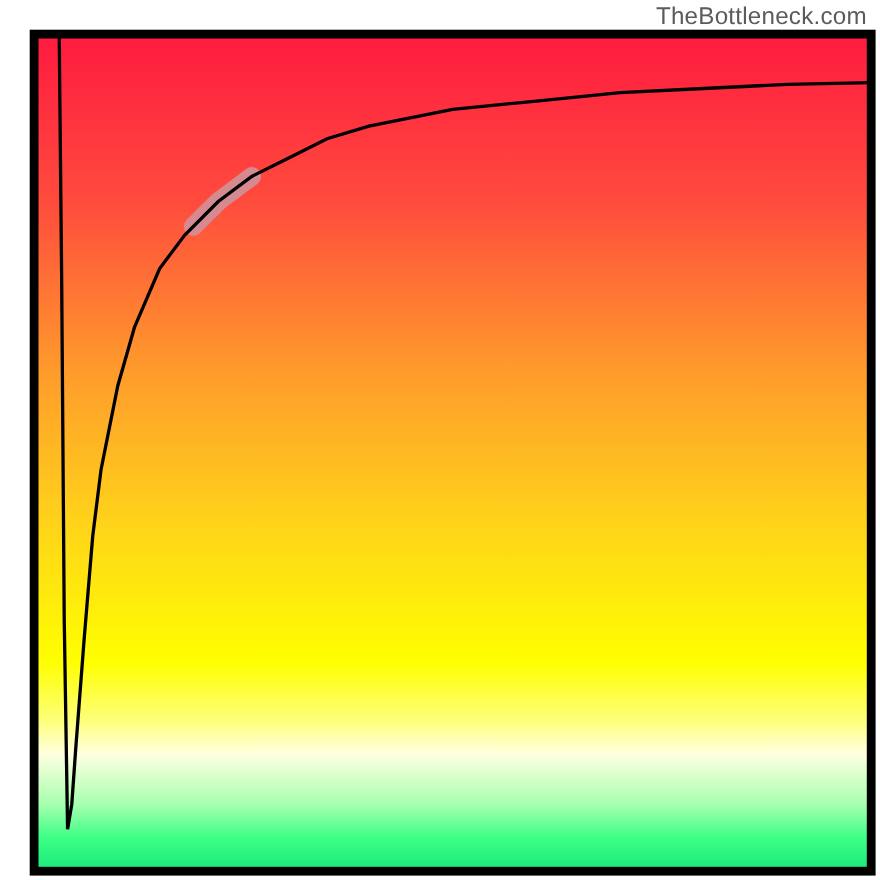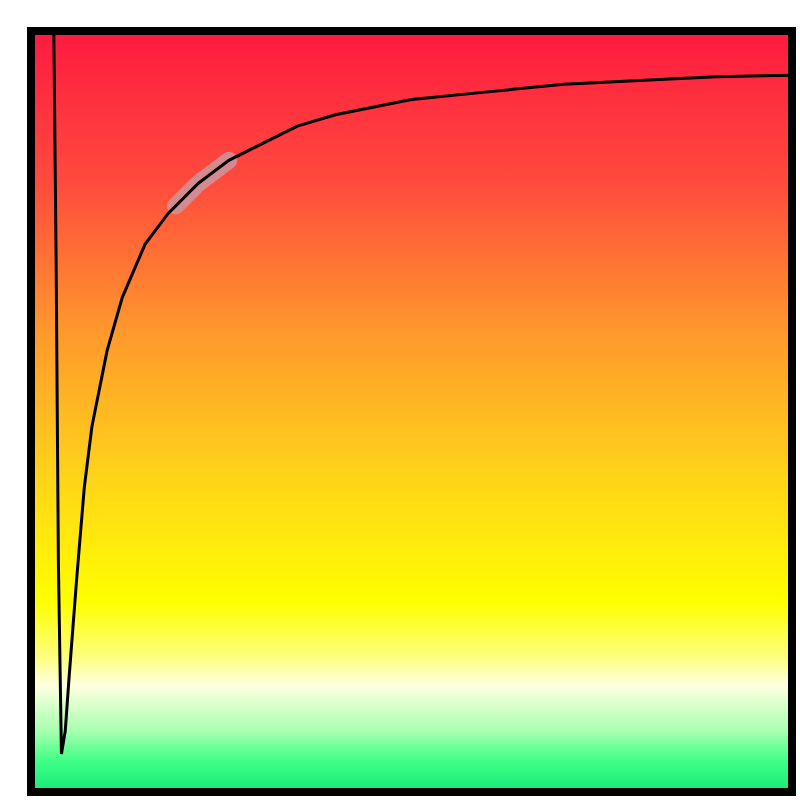--- a/index.html
+++ b/index.html
@@ -32,20 +32,21 @@
     left: 0;
     width: 800px;
     height: 800px;
     display: block;
   }
 </style>
 </head>
 <body>
 <div class="stage">
 
+<div class="attribution">TheBottleneck.com</div>
 
 <svg class="plot" viewBox="0 0 800 800" preserveAspectRatio="none">
   <defs>
     <linearGradient id="bg-grad" x1="0" y1="0" x2="0" y2="1">
           <stop offset="0.00%" stop-color="#ff1a40"></stop>
           <stop offset="20.00%" stop-color="#ff4b3d"></stop>
           <stop offset="40.00%" stop-color="#ff9a2c"></stop>
           <stop offset="58.00%" stop-color="#ffd21a"></stop>
           <stop offset="75.00%" stop-color="#ffff00"></stop>
           <stop offset="82.00%" stop-color="#fdff7a"></stop>

